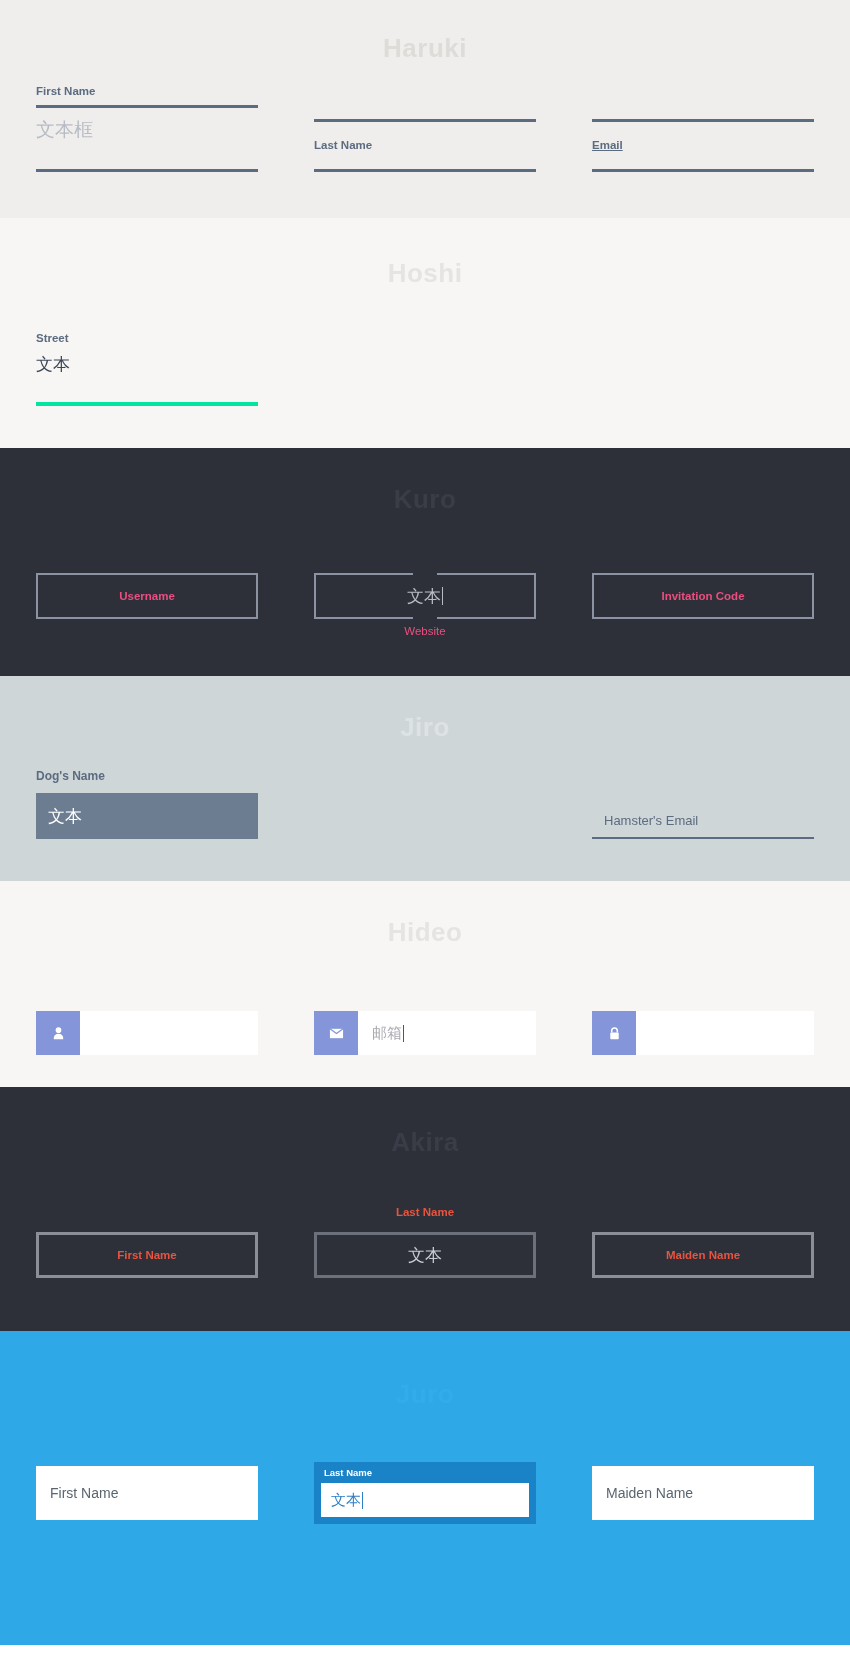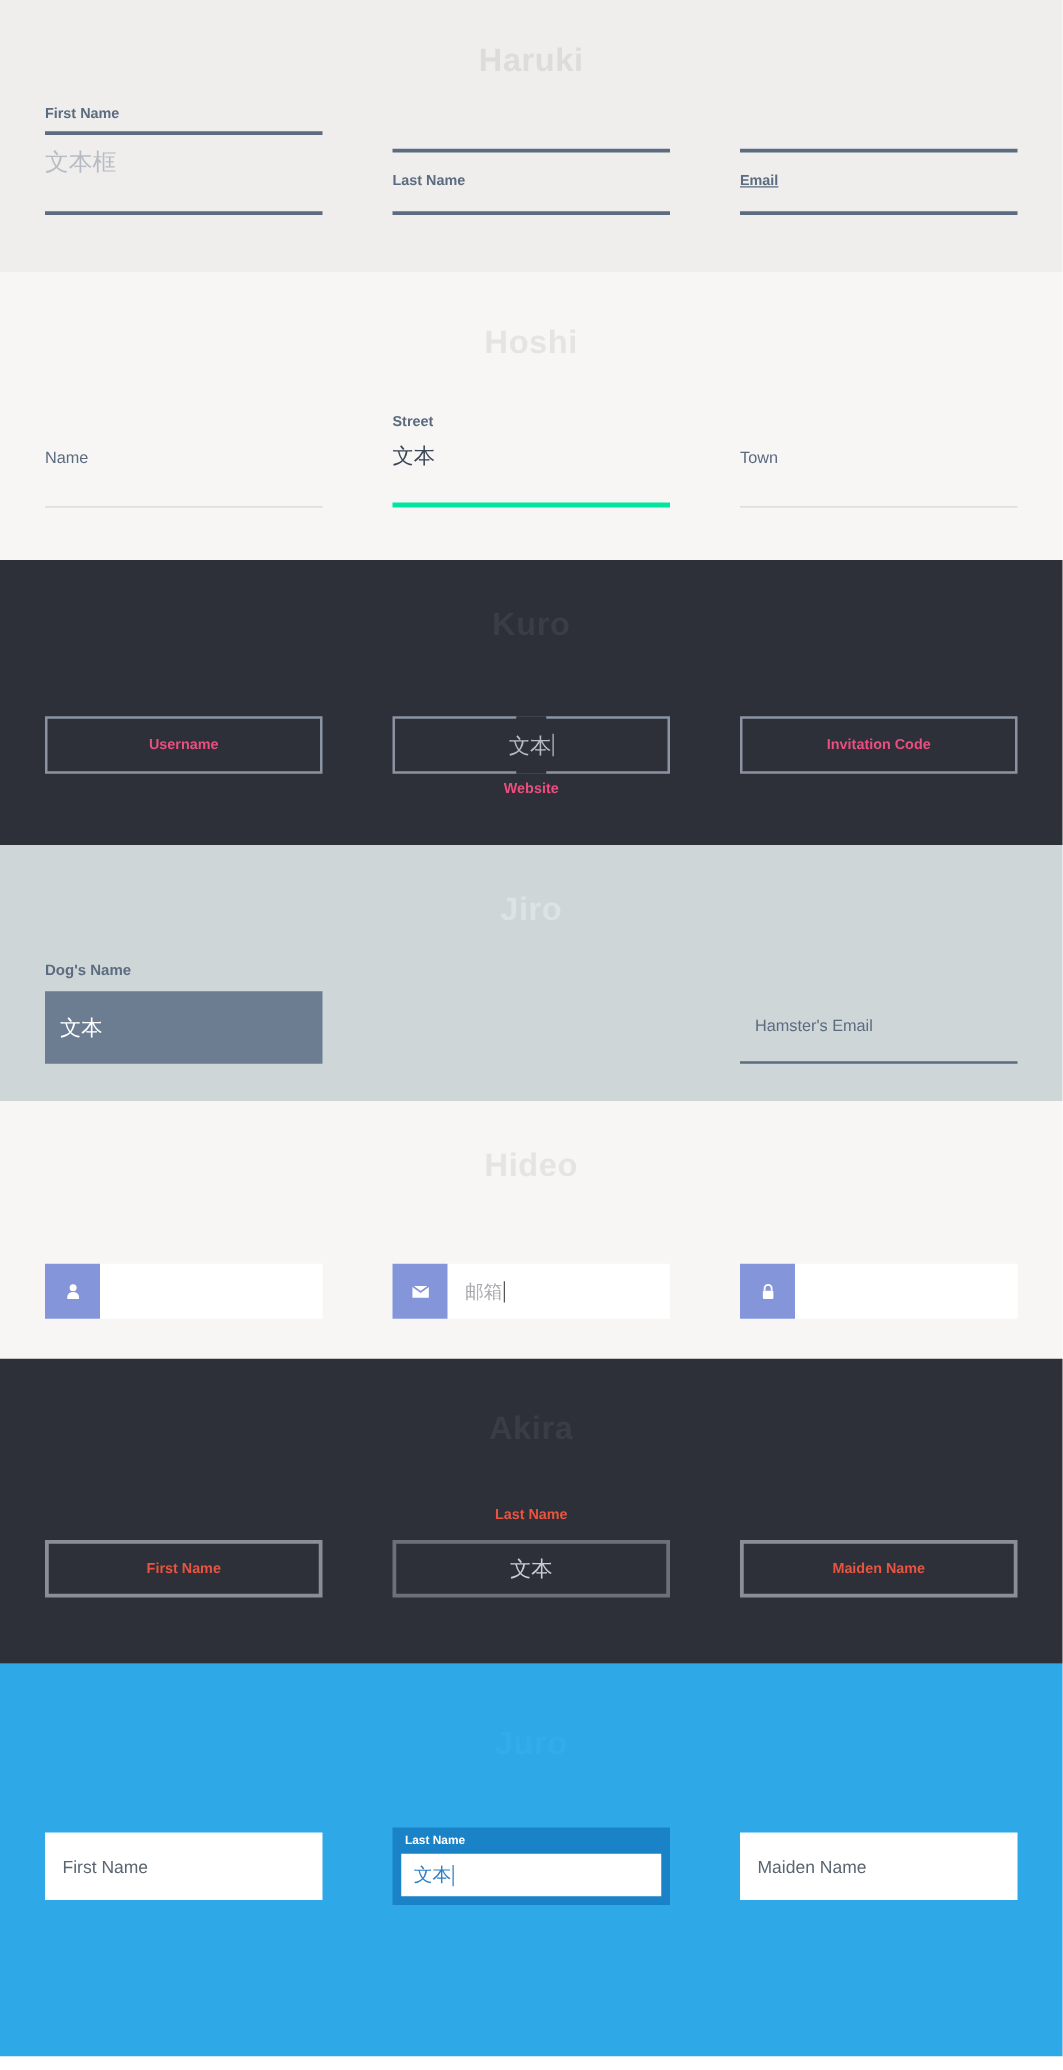--- a/index.html
+++ b/index.html
@@ -96,27 +96,27 @@
   }
   .kuro-notch-top, .kuro-notch-bot {
     position:absolute; left:50%; transform:translateX(-50%);
     width:24px; height:3px; background:#2d3039;
   }
   .kuro-notch-top { top:-2px; }
   .kuro-notch-bot { bottom:-2px; }
   .kuro-lbl-below {
     position:absolute; left:0; right:0; top:52px;
     text-align:center;
-    font-size:11.5px; font-weight:bold; color:#ec4e7f;
+    font-size:11.5px; font-weight:normal; color:#ec4e7f;
   }
 
   
   .sec-jiro { height:205px; background:#cfd6d8; }
   .sec-jiro .sec-title { top:36px; color:#dde2e4; }
-  .jiro-fld { position:relative; height:58px; }
+  .jiro-fld { position:relative; height:46px; }
   .jiro-lbl-float {
     position:absolute; left:0; top:-24px;
     font-size:12px; font-weight:bold; color:#5b6b80;
   }
   .jiro-ph {
     position:absolute; left:12px; top:20px;
     font-size:13px; color:#5b6b80;
   }
   .jiro-line {
     position:absolute; left:0; right:0; bottom:0;
@@ -231,35 +231,27 @@
     </div>
 
   </div>
 </div>
 
 <div class="section sec-hoshi">
   <div class="sec-title">Hoshi</div>
 
   <div class="row" style="top:128px;">
 
-    <div class="fld hoshi-fld">
-      <div class="hoshi-ph">Name</div>
-      <div class="hoshi-line"></div>
-    </div>
 
     <div class="fld hoshi-fld">
       <div class="hoshi-lbl-float">Street</div>
       <div class="hoshi-val">文本</div>
       <div class="hoshi-line on"></div>
     </div>
 
-    <div class="fld hoshi-fld">
-      <div class="hoshi-ph">Town</div>
-      <div class="hoshi-line"></div>
-    </div>
 
   </div>
 </div>
 
 <div class="section sec-kuro">
   <div class="sec-title">Kuro</div>
 
   <div class="row" style="top:125px;">
 
     <div class="fld">

